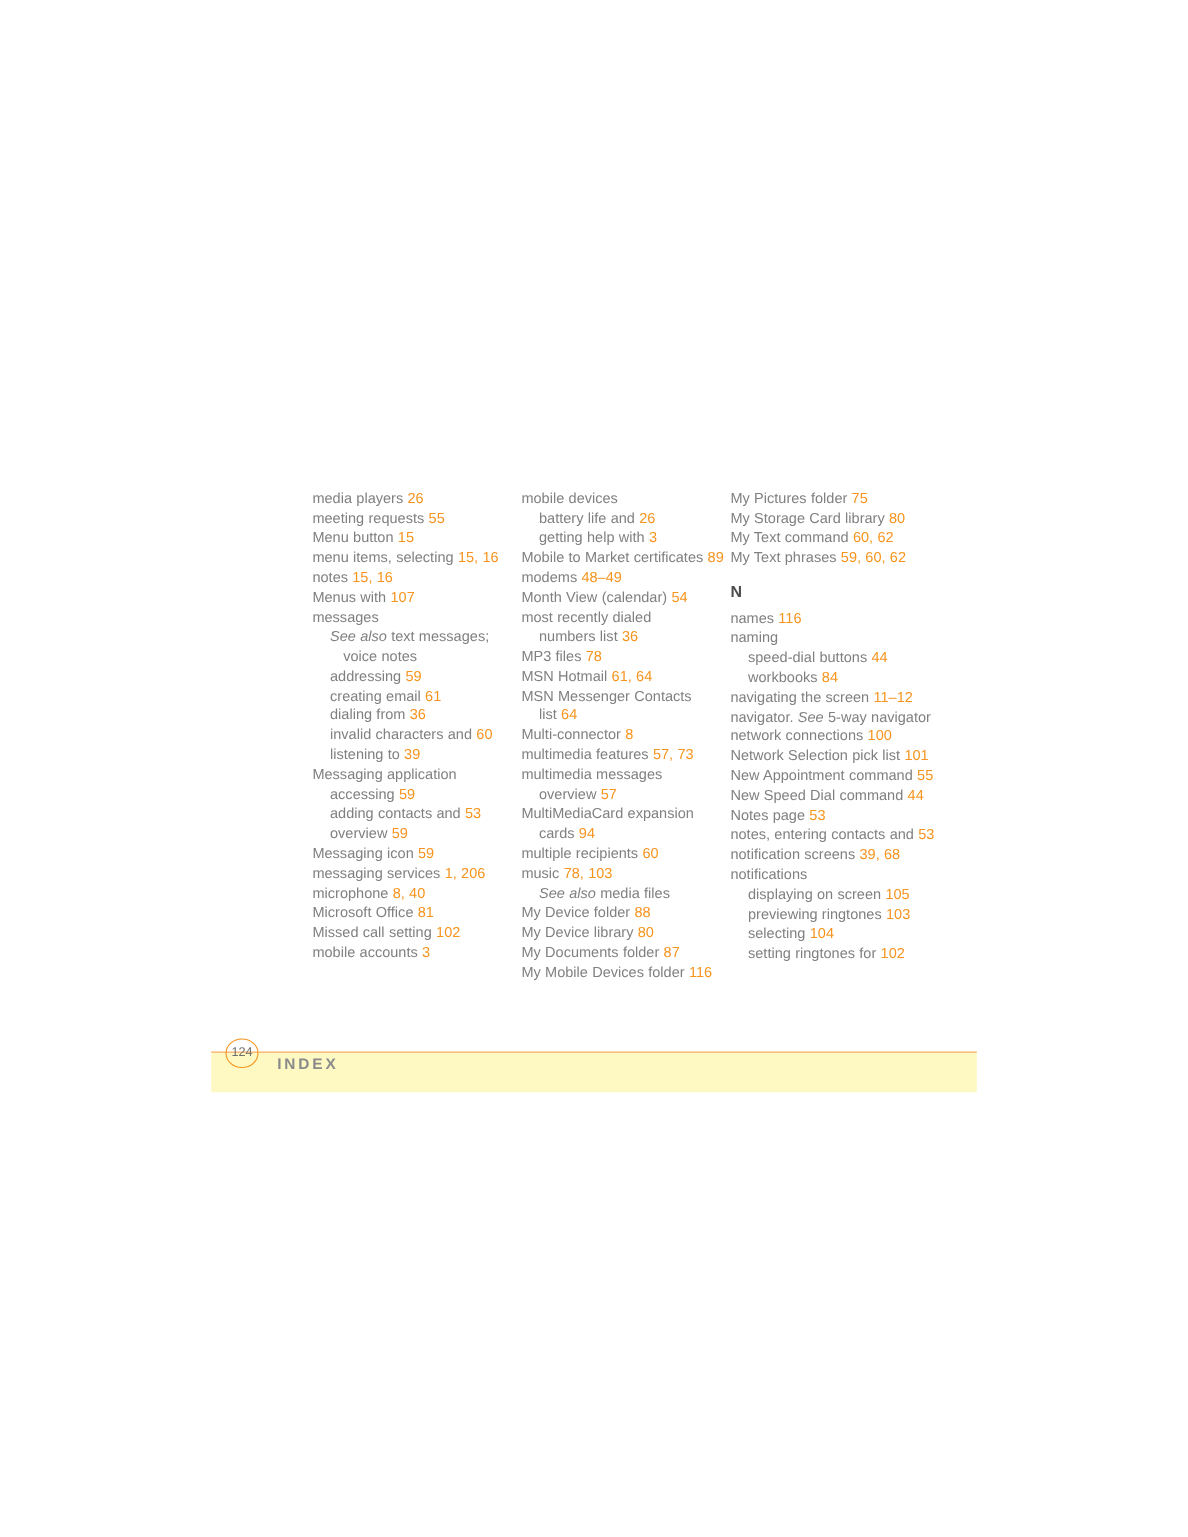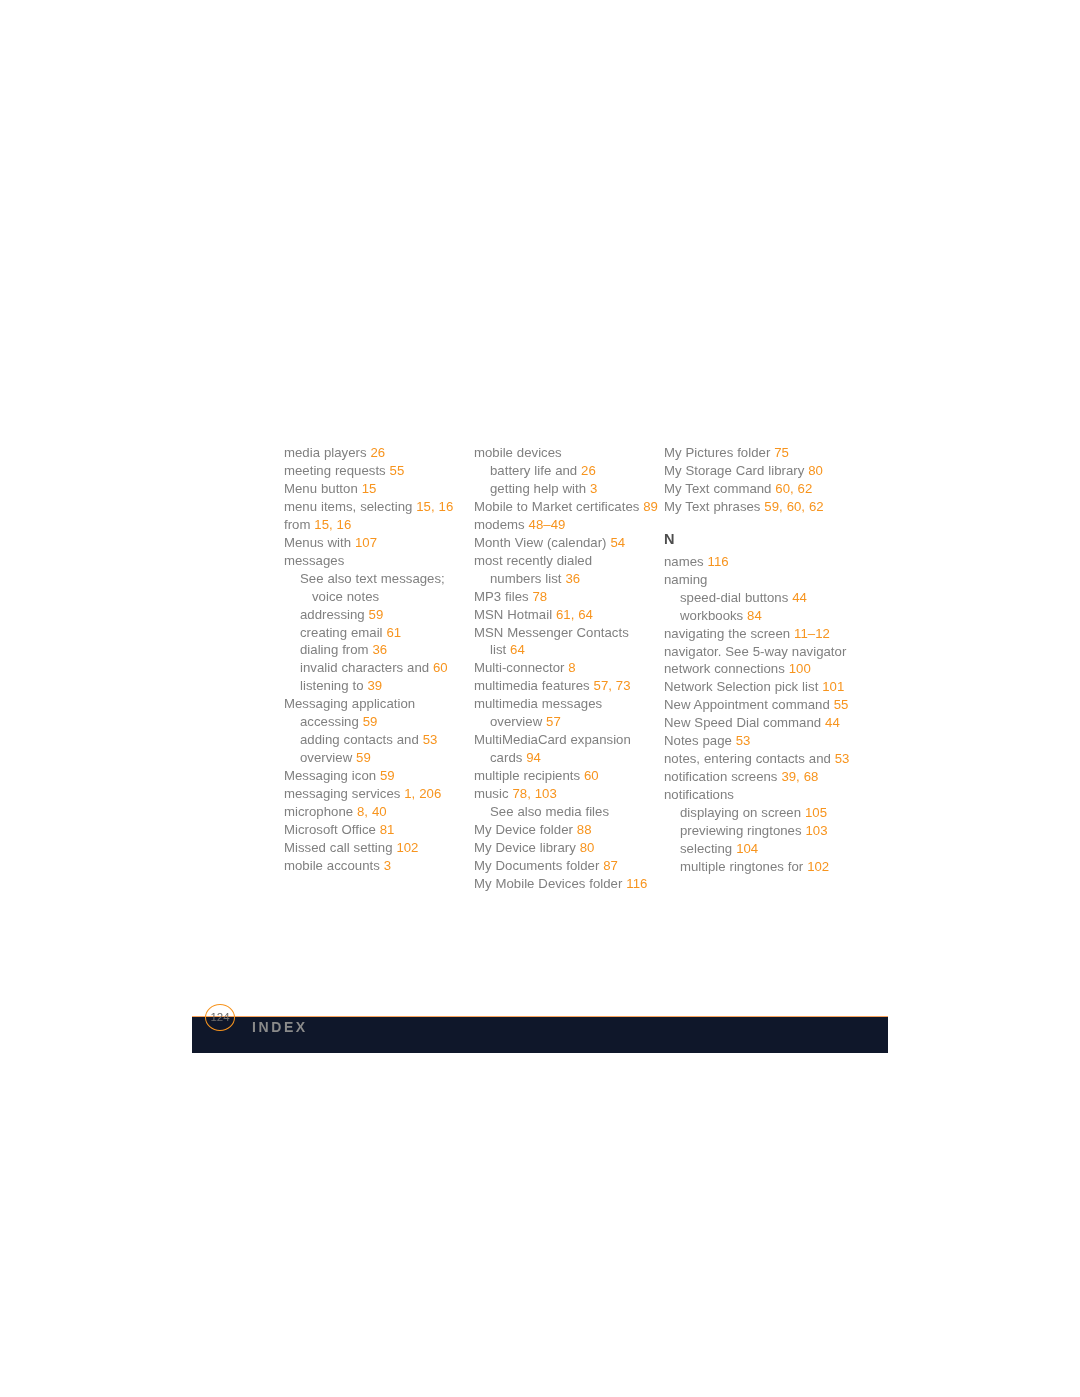--- a/index.html
+++ b/index.html
@@ -51,39 +51,40 @@
   
   .entry.level2 {
     padding-left: 40px;
     text-indent: -12px;
   }
 
   .num {
     color: #F7941E;
   }
   .ital {
+    font-style: italic;
   }
 
   .section-letter {
     font-size: 14.5px;
     line-height: 17.95px;
     font-weight: bold;
     color: #4d4d4d;
     margin-top: 15px;
     margin-bottom: 4px;
   }
 
   
   #page-footer {
     position: absolute;
     left: 192px;
-    top: 1016px;
+    top: 956px;
     width: 696px;
     height: 36px;
-    background: #0f172a;
+    background: #fef9c3;
     border-top: 1.6px solid #F7A35C;
   }
   #footer-page-badge {
     position: absolute;
     left: 13px;
     top: -13px;
     width: 30px;
     height: 27px;
     border: 1.4px solid #F7941E;
     border-radius: 50%;
@@ -110,21 +111,21 @@
 </style>
 </head>
 <body>
 
 <div id="index-columns">
     <div class="index-column">
       <div class="entry level0"><span>media players </span><span class="num">26</span></div>
       <div class="entry level0"><span>meeting requests </span><span class="num">55</span></div>
       <div class="entry level0"><span>Menu button </span><span class="num">15</span></div>
       <div class="entry level0"><span>menu items, selecting </span><span class="num">15, 16</span></div>
-      <div class="entry level0"><span>from </span><span class="num">15, 16</span></div>
+      <div class="entry level0"><span>notes </span><span class="num">15, 16</span></div>
       <div class="entry level0"><span>Menus with </span><span class="num">107</span></div>
       <div class="entry level0"><span>messages</span></div>
       <div class="entry level1"><span class="ital">See also</span><span> text messages;</span></div>
       <div class="entry level2"><span>voice notes</span></div>
       <div class="entry level1"><span>addressing </span><span class="num">59</span></div>
       <div class="entry level1"><span>creating email </span><span class="num">61</span></div>
       <div class="entry level1"><span>dialing from </span><span class="num">36</span></div>
       <div class="entry level1"><span>invalid characters and </span><span class="num">60</span></div>
       <div class="entry level1"><span>listening to </span><span class="num">39</span></div>
       <div class="entry level0"><span>Messaging application</span></div>
@@ -181,21 +182,21 @@
       <div class="entry level0"><span>Network Selection pick list </span><span class="num">101</span></div>
       <div class="entry level0"><span>New Appointment command </span><span class="num">55</span></div>
       <div class="entry level0"><span>New Speed Dial command </span><span class="num">44</span></div>
       <div class="entry level0"><span>Notes page </span><span class="num">53</span></div>
       <div class="entry level0"><span>notes, entering contacts and </span><span class="num">53</span></div>
       <div class="entry level0"><span>notification screens </span><span class="num">39, 68</span></div>
       <div class="entry level0"><span>notifications</span></div>
       <div class="entry level1"><span>displaying on screen </span><span class="num">105</span></div>
       <div class="entry level1"><span>previewing ringtones </span><span class="num">103</span></div>
       <div class="entry level1"><span>selecting </span><span class="num">104</span></div>
-      <div class="entry level1"><span>multiple ringtones for </span><span class="num">102</span></div>
+      <div class="entry level1"><span>setting ringtones for </span><span class="num">102</span></div>
     </div>
   </div>
 
 <div id="page-footer">
   <div id="footer-page-badge">
     <span id="footer-page-number">124</span>
   </div>
   <div id="footer-section-label">INDEX</div>
 </div>
 

